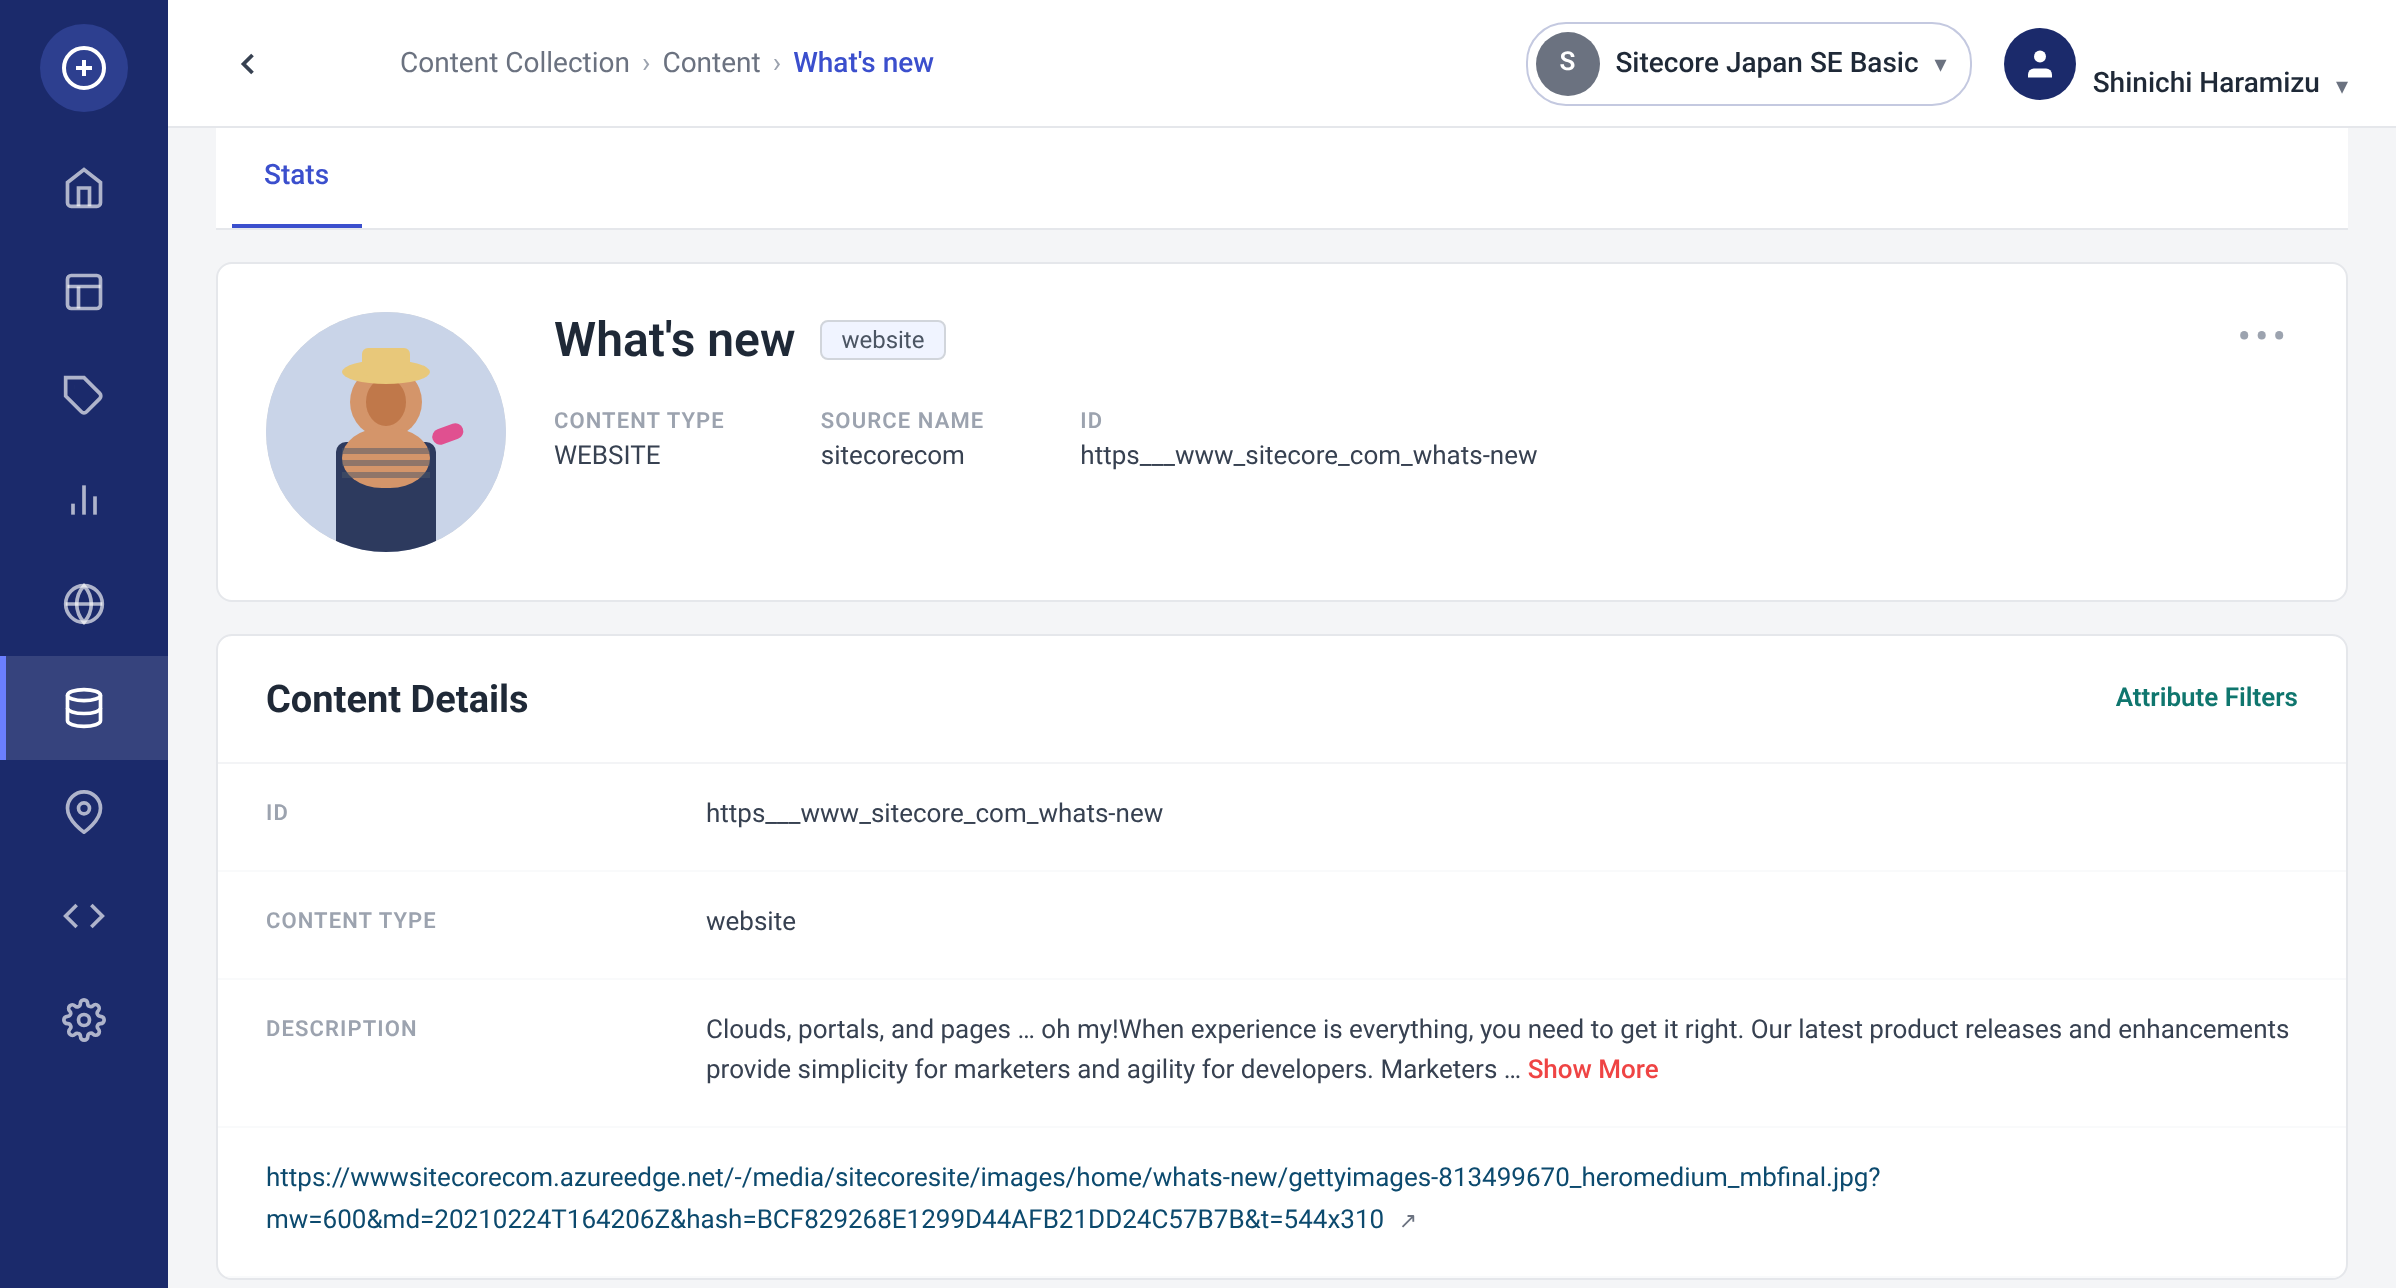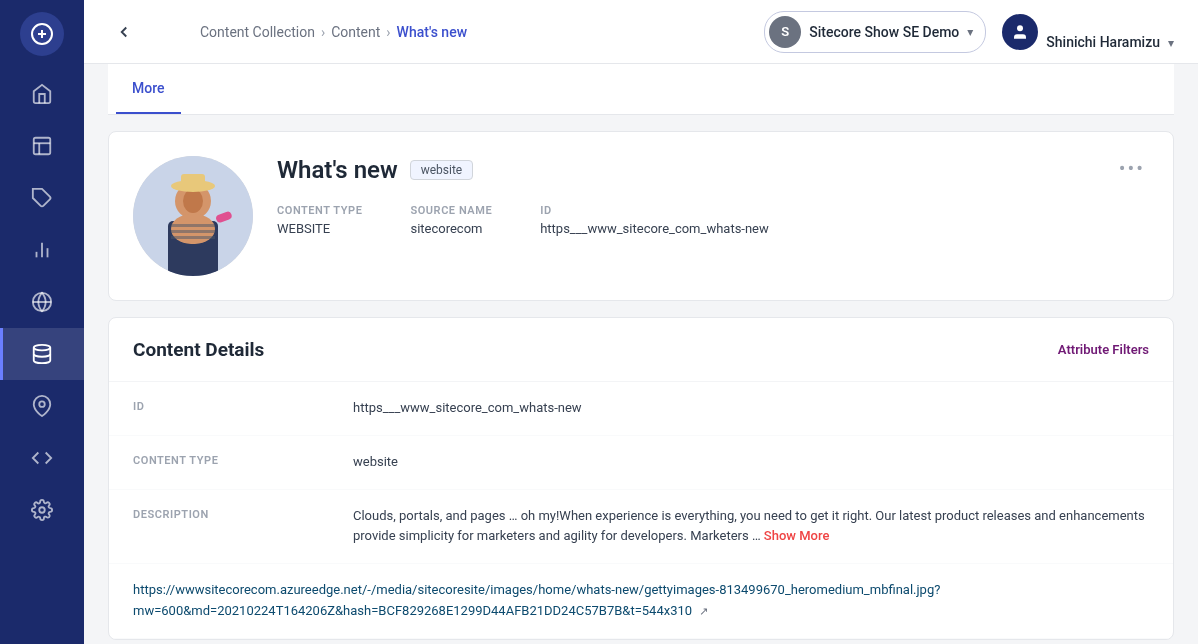--- a/index.html
+++ b/index.html
@@ -198,21 +198,21 @@
       border: 1px solid #e5e7eb;
       overflow: hidden;
     }
     .details-header {
       display: flex; align-items: center; justify-content: space-between;
       padding: 20px 24px;
       border-bottom: 1px solid #f3f4f6;
     }
     .details-title { font-size: 19px; font-weight: 700; color: #1f2937; }
     .attr-filters-btn {
-      font-size: 13px; font-weight: 600; color: #701a75; cursor: pointer;
+      font-size: 13px; font-weight: 600; color: #0f766e; cursor: pointer;
     }
     .detail-row {
       display: flex;
       padding: 16px 24px;
       border-bottom: 1px solid #f9fafb;
       align-items: flex-start;
     }
     .detail-label {
       width: 220px; flex-shrink: 0;
       font-size: 11px; color: #9ca3af; text-transform: uppercase; letter-spacing: 0.05em; font-weight: 600;
@@ -315,40 +315,40 @@
       <span style="color:#9ca3af">›</span>
       <span>Content</span>
       <span style="color:#9ca3af">›</span>
       <span style="color:#3b4fcd;font-weight:500">What's new</span>
     </div>
     <div class="topbar-right">
       <div class="workspace-selector">
         <div class="workspace-avatar">
           <span>S</span>
         </div>
-        <span class="workspace-name">Sitecore Show SE Demo</span>
+        <span class="workspace-name">Sitecore Japan SE Basic</span>
         <span class="chevron-icon">▾</span>
       </div>
       <div class="user-menu">
         <div class="user-avatar">
           <svg width="18" height="18" viewBox="0 0 24 24" fill="white">
             <path d="M20 21v-2a4 4 0 00-4-4H8a4 4 0 00-4 4v2"></path>
             <circle cx="12" cy="7" r="4"></circle>
           </svg>
         </div>
         <span class="user-name">Shinichi Haramizu</span>
         <span class="chevron-icon">▾</span>
       </div>
     </div>
   </div>
 
   <div class="content-area">
 
     <div class="tabs">
-      <div class="tab active">More</div>
+      <div class="tab active">Stats</div>
     </div>
 
     <div class="card">
       <div class="card-header">
 
         <div class="card-image">
           <svg width="120" height="120" viewBox="0 0 120 120">
             <circle cx="60" cy="60" r="60" fill="#c9d4e8"></circle>
 
             <ellipse cx="60" cy="45" rx="18" ry="18" fill="#d4956a"></ellipse>

